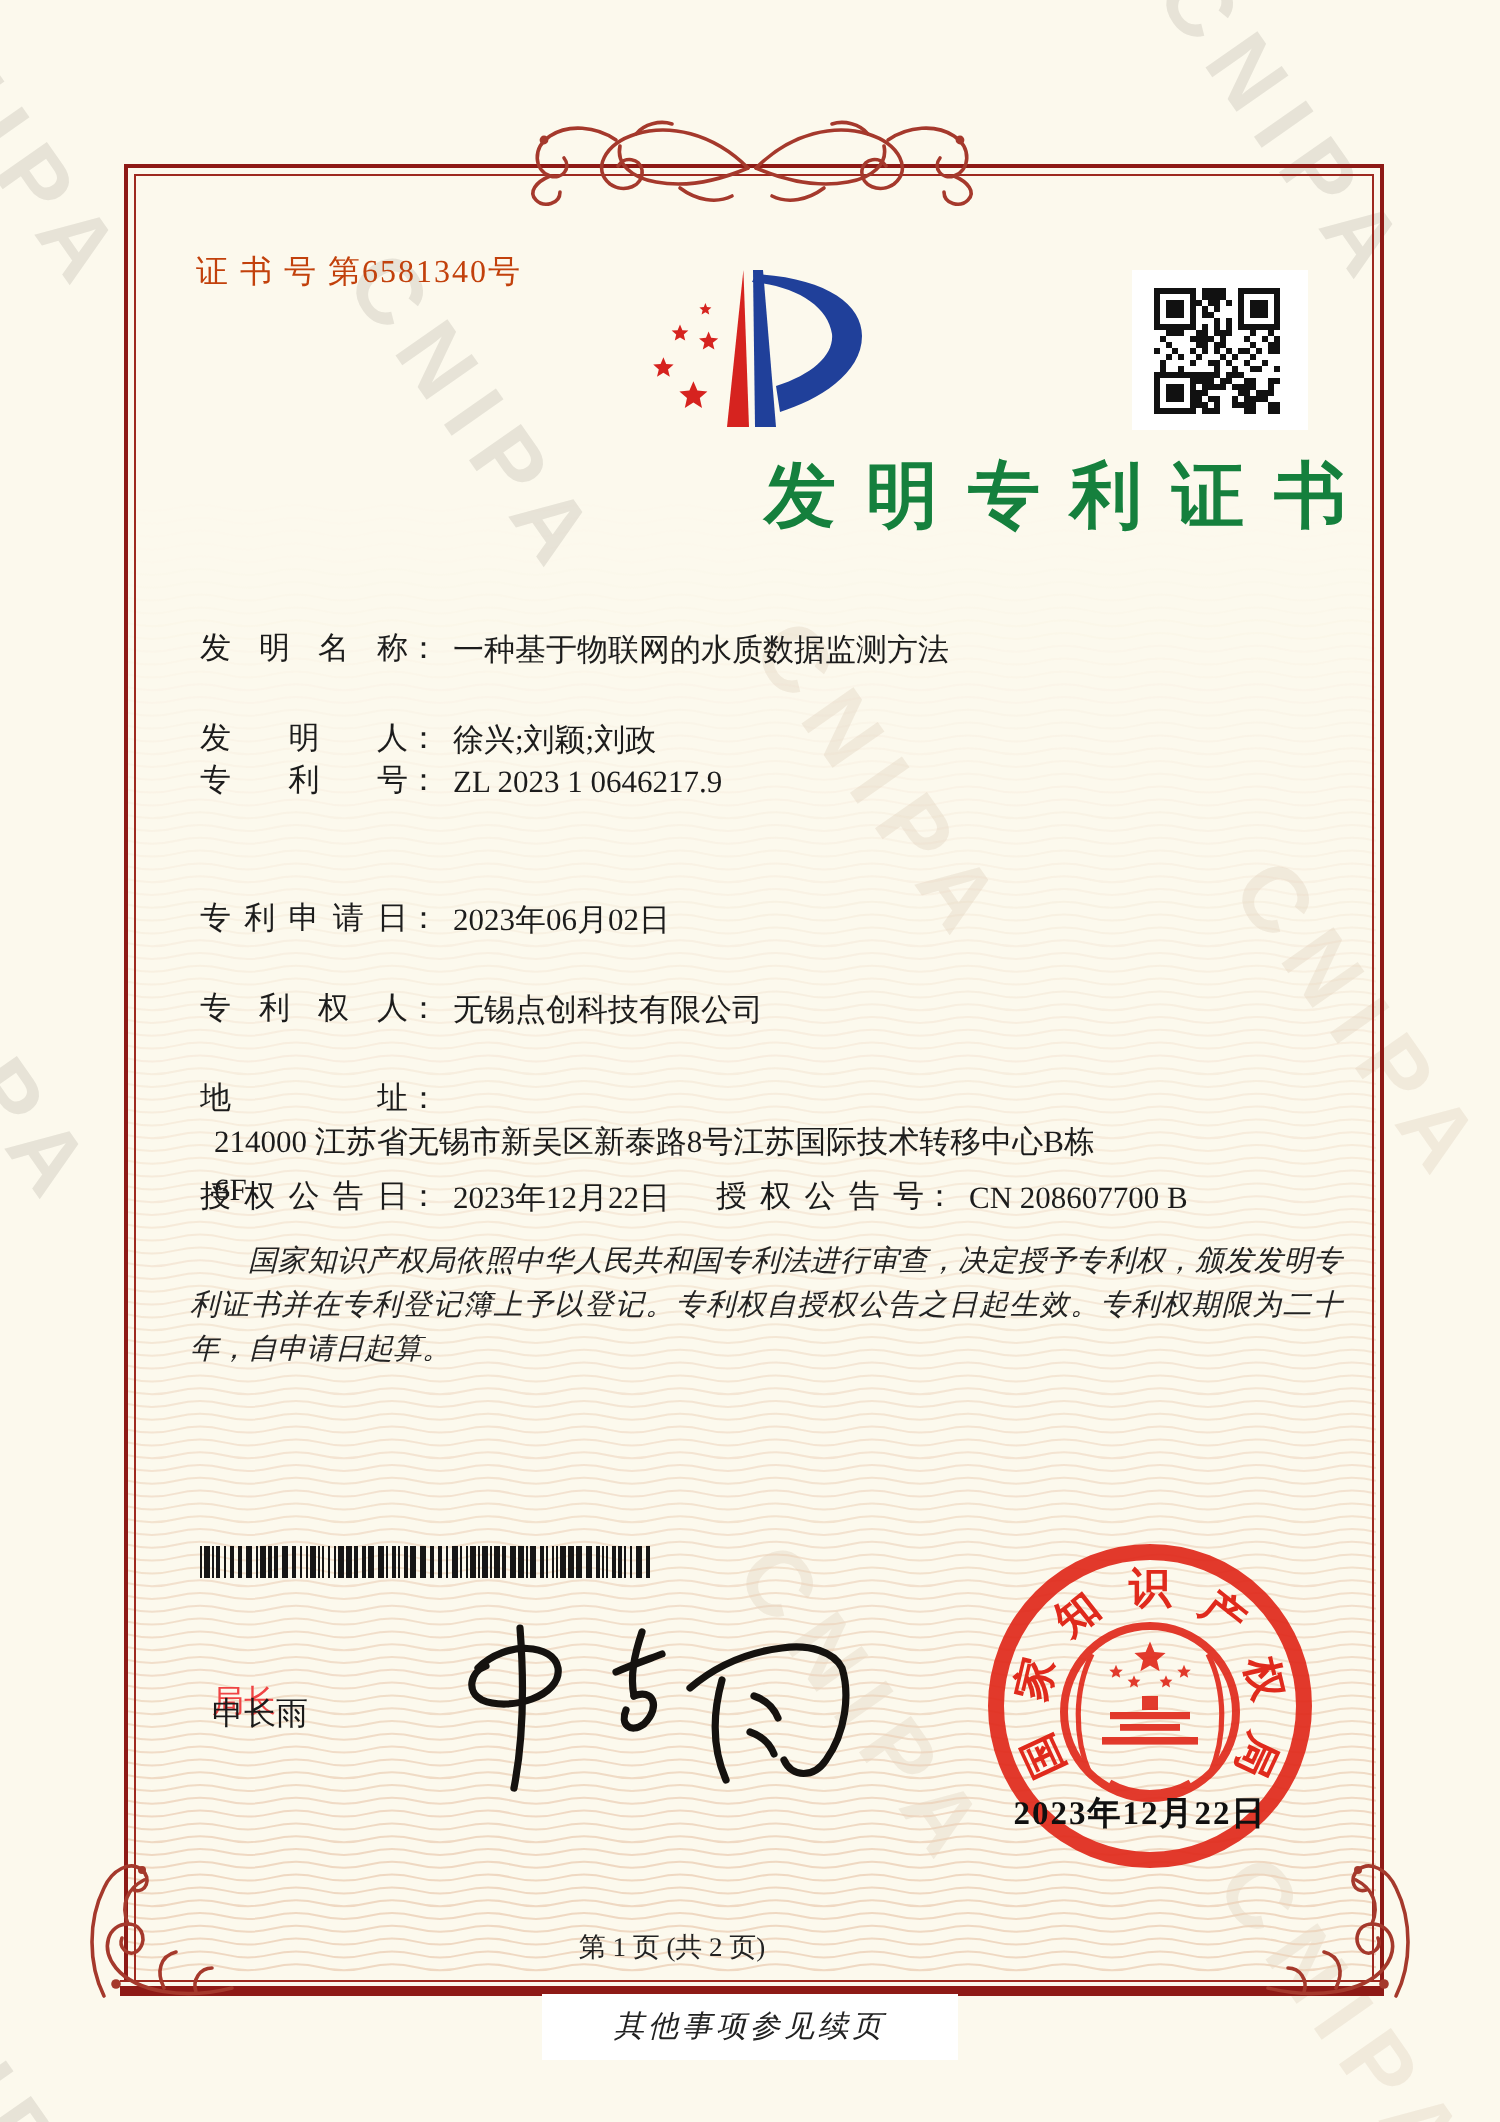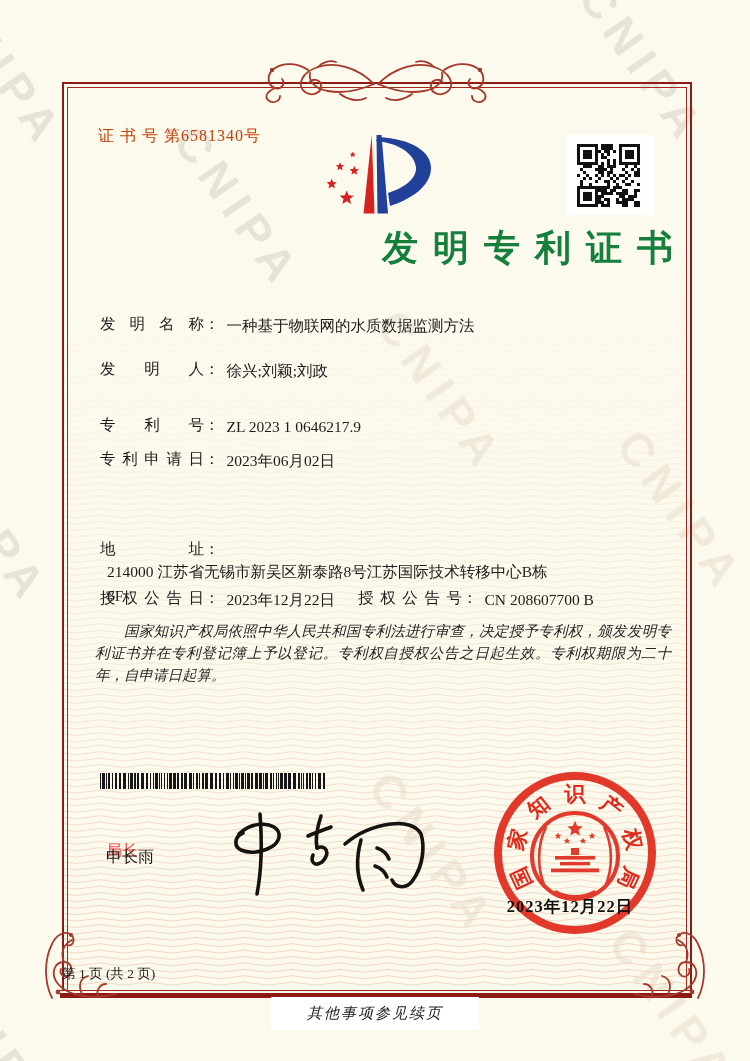--- a/index.html
+++ b/index.html
@@ -50,21 +50,21 @@
   .signer-title{position:absolute;left:106px;top:841px;font-size:16px;
                 font-family:"Liberation Sans","DejaVu Sans",sans-serif;color:#ef4444;}
   .signer-name{position:absolute;left:106px;top:847px;font-size:16px;
                font-family:"Liberation Sans","DejaVu Sans",sans-serif;color:#1a1a1a;}
   .signature{position:absolute;left:225px;top:810px;}
 
   .seal{position:absolute;left:491px;top:769px;width:168px;height:168px;}
   .seal-date{position:absolute;left:491px;top:896px;width:158px;text-align:center;
              font-size:16.5px;font-weight:600;color:#101010;letter-spacing:1px;z-index:4;}
 
-  .page-note{position:absolute;left:62px;top:965px;width:548px;text-align:left;
+  .page-note{position:absolute;left:62px;top:965px;width:548px;text-align:center;
              font-size:13.5px;color:#222;}
   .footer-note{position:absolute;left:50%;top:997px;transform:translateX(-50%);
                background:#ffffff;padding:7px 36px;font-size:15px;font-style:italic;color:#222;
                letter-spacing:2px;white-space:nowrap;z-index:3;}
 </style>
 </head>
 <body>
 
 <div class="page">
 
@@ -492,25 +492,28 @@
     </div>
 
     <div class="title">发明专利证书</div>
 
     <div class="frow" style="top:314px">
       <span class="flabel">发明名称</span><span class="colon">：</span><span class="fvalue">一种基于物联网的水质数据监测方法</span>
     </div>
     <div class="frow" style="top:359px">
       <span class="flabel">发明人</span><span class="colon">：</span><span class="fvalue">徐兴;刘颖;刘政</span>
     </div>
-    <div class="frow" style="top:415px">
+    <div class="frow" style="top:380px">
       <span class="flabel">专利号</span><span class="colon">：</span><span class="fvalue">ZL 2023 1 0646217.9</span>
     </div>
     <div class="frow" style="top:449px">
       <span class="flabel">专利申请日</span><span class="colon">：</span><span class="fvalue">2023年06月02日</span>
+    </div>
+    <div class="frow" style="top:494px">
+      <span class="flabel">专利权人</span><span class="colon">：</span><span class="fvalue">无锡点创科技有限公司</span>
     </div>
     <div class="frow" style="top:539px">
       <span class="flabel">地址</span><span class="colon">：</span><span class="fvalue">214000 江苏省无锡市新吴区新泰路8号江苏国际技术转移中心B栋6F</span>
     </div>
 
     <div class="frow" style="top:588px">
       <span class="flabel">授权公告日</span><span class="colon">：</span><span class="fvalue">2023年12月22日</span>
       <span class="grant2">
         <span class="flabel">授权公告号</span><span class="colon">：</span><span class="fvalue">CN 208607700 B</span>
       </span>

